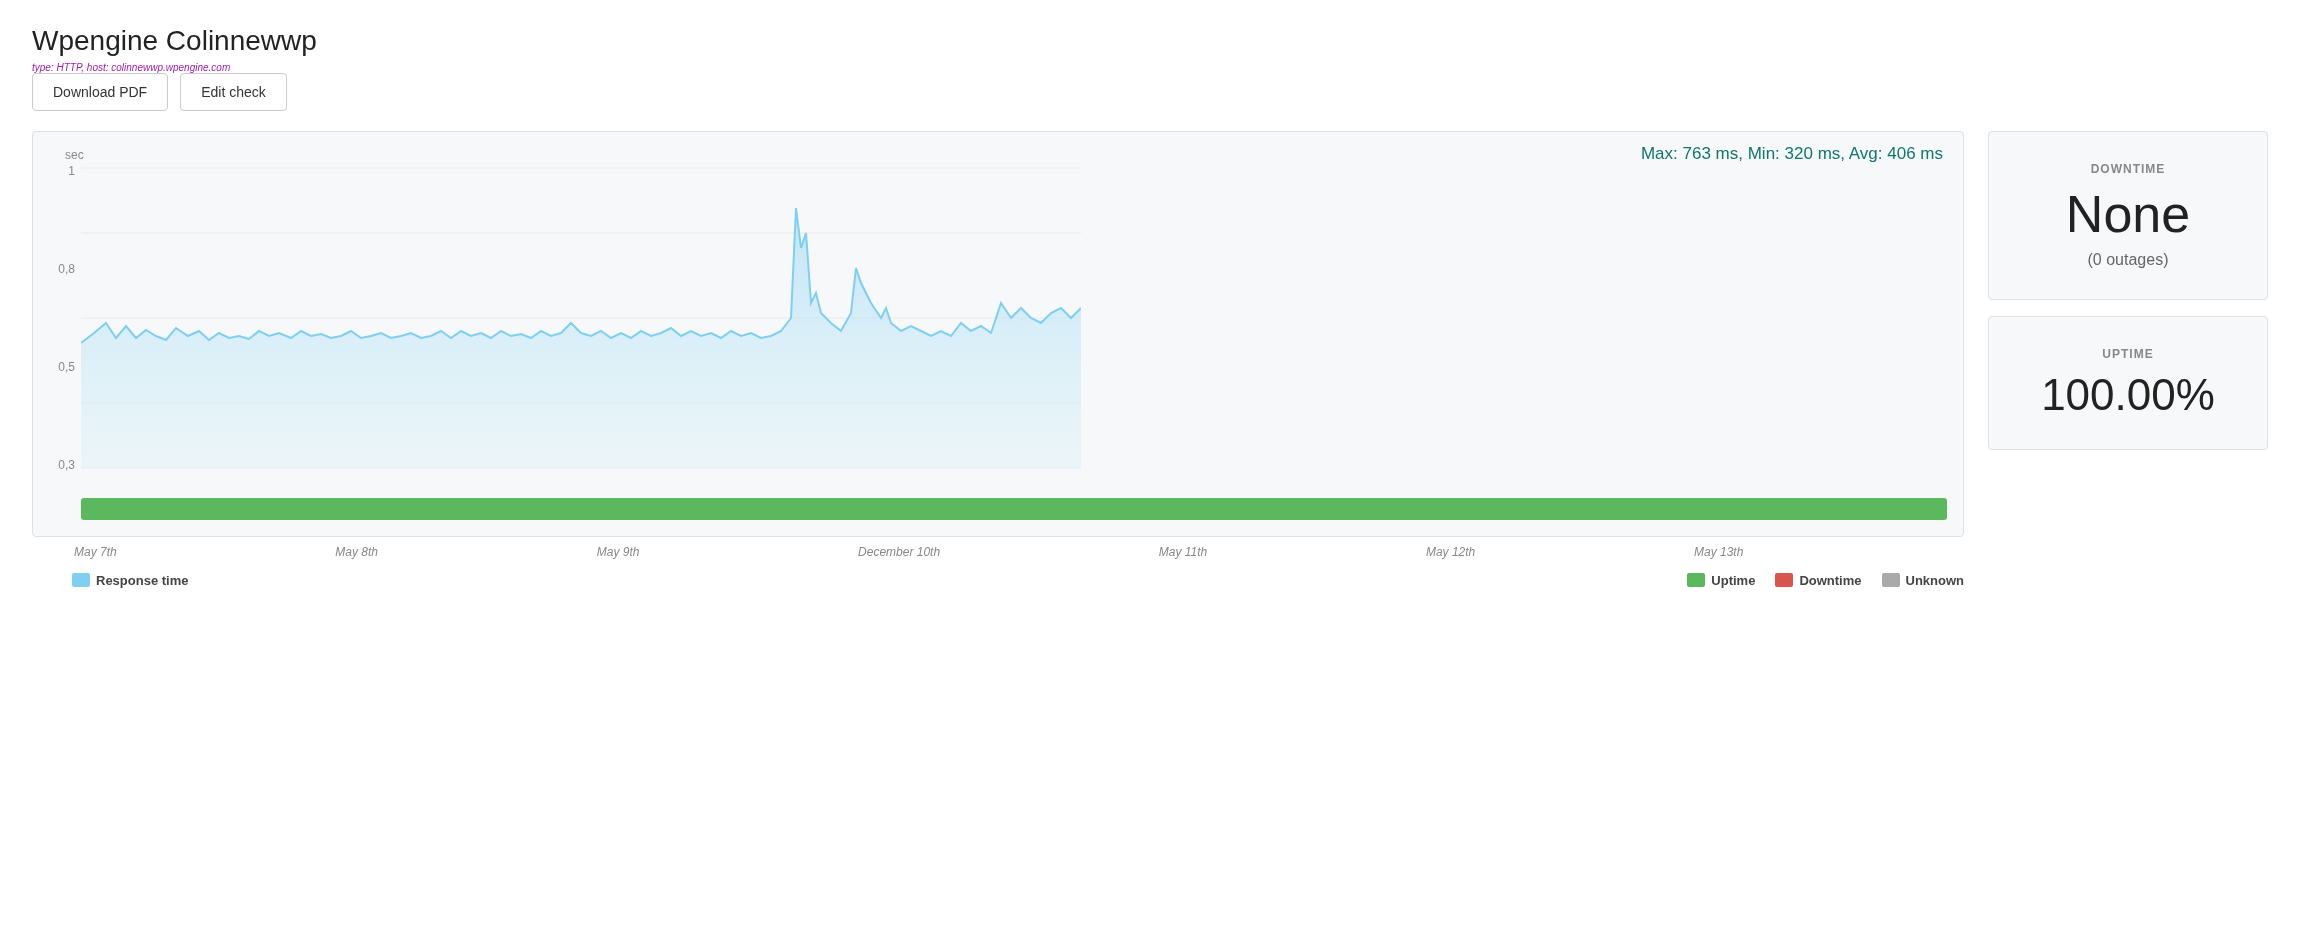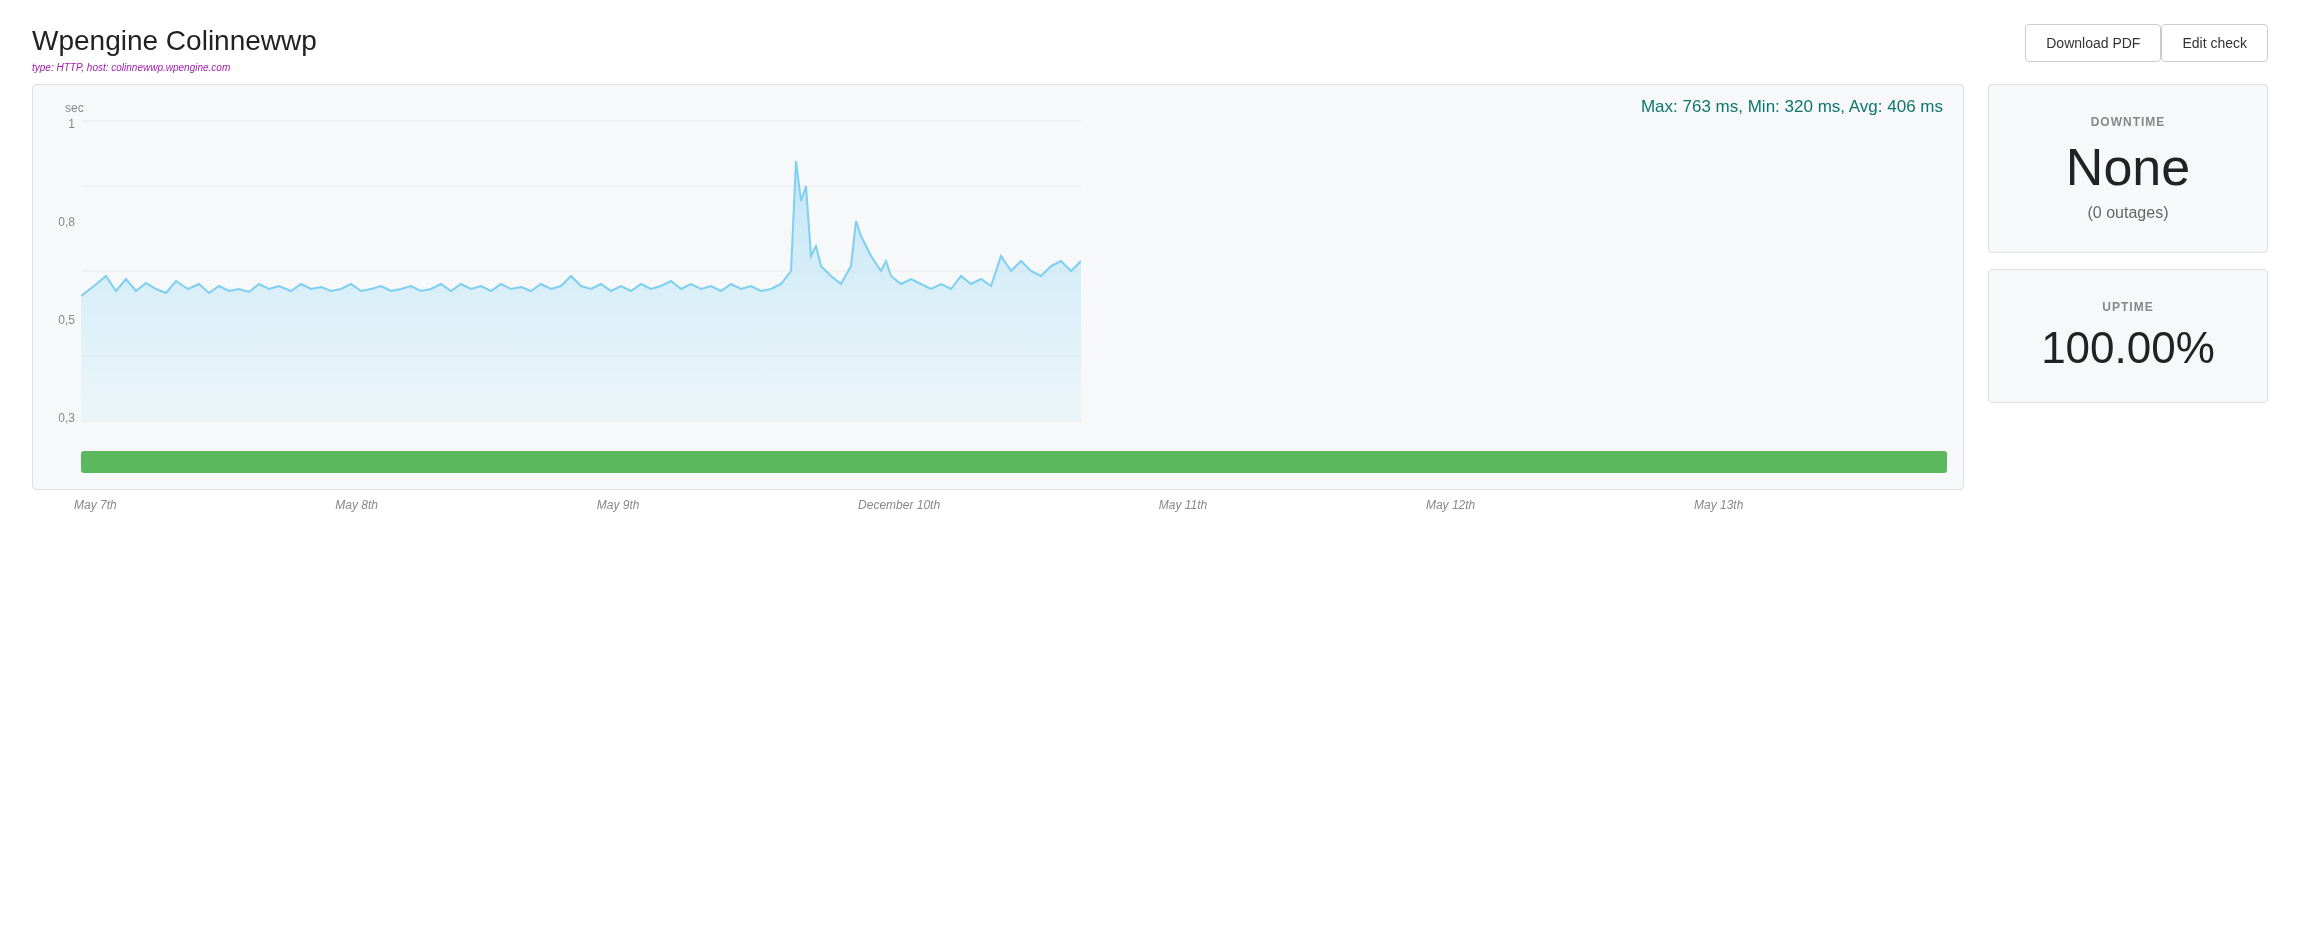--- a/index.html
+++ b/index.html
@@ -7,42 +7,43 @@
       font-family: -apple-system, BlinkMacSystemFont, 'Segoe UI', Helvetica, Arial, sans-serif;
       background: #fff;
       color: #333;
       padding: 24px 32px;
     }
 
     .header {
       display: flex;
       justify-content: space-between;
       align-items: flex-start;
-      margin-bottom: 11px;
+      margin-bottom: 20px;
+      flex-direction: column;
     }
 
     .title-block {}
 
     .page-title {
       font-size: 28px;
       font-weight: 400;
       color: #222;
       line-height: 1.2;
     }
 
     .page-subtitle {
       font-size: 10px;
       color: #a21caf;
       margin-top: 4px;
       font-style: italic;
     }
 
     .header-buttons {
       display: flex;
-      gap: 0;
+      gap: 12px;
       align-items: center;
     }
 
     .btn {
       padding: 10px 20px;
       font-size: 14px;
       border-radius: 4px;
       cursor: pointer;
       border: 1px solid #ccc;
       background: #fff;
@@ -292,20 +293,39 @@
       <span class="x-label">May 7th</span>
       <span class="x-label">May 8th</span>
       <span class="x-label">May 9th</span>
       <span class="x-label">December 10th</span>
       <span class="x-label">May 11th</span>
       <span class="x-label">May 12th</span>
       <span class="x-label">May 13th</span>
       <span class="x-label"></span>
     </div>
 
+    <div class="legend">
+      <div class="legend-item">
+        <div class="legend-box" style="background:#7ecff0;"></div>
+        <span>Response time</span>
+      </div>
+      <div style="flex:1;"></div>
+      <div class="legend-item">
+        <div class="legend-box" style="background:#5cb85c;"></div>
+        <span>Uptime</span>
+      </div>
+      <div class="legend-item">
+        <div class="legend-box" style="background:#d9534f;"></div>
+        <span>Downtime</span>
+      </div>
+      <div class="legend-item">
+        <div class="legend-box" style="background:#aaa;"></div>
+        <span>Unknown</span>
+      </div>
+    </div>
   </div>
 
   <div class="right-panel">
     <div class="stat-card">
       <div class="stat-label">DOWNTIME</div>
       <div class="stat-value">None</div>
       <div class="stat-sub">(0 outages)</div>
     </div>
 
     <div class="stat-card">

